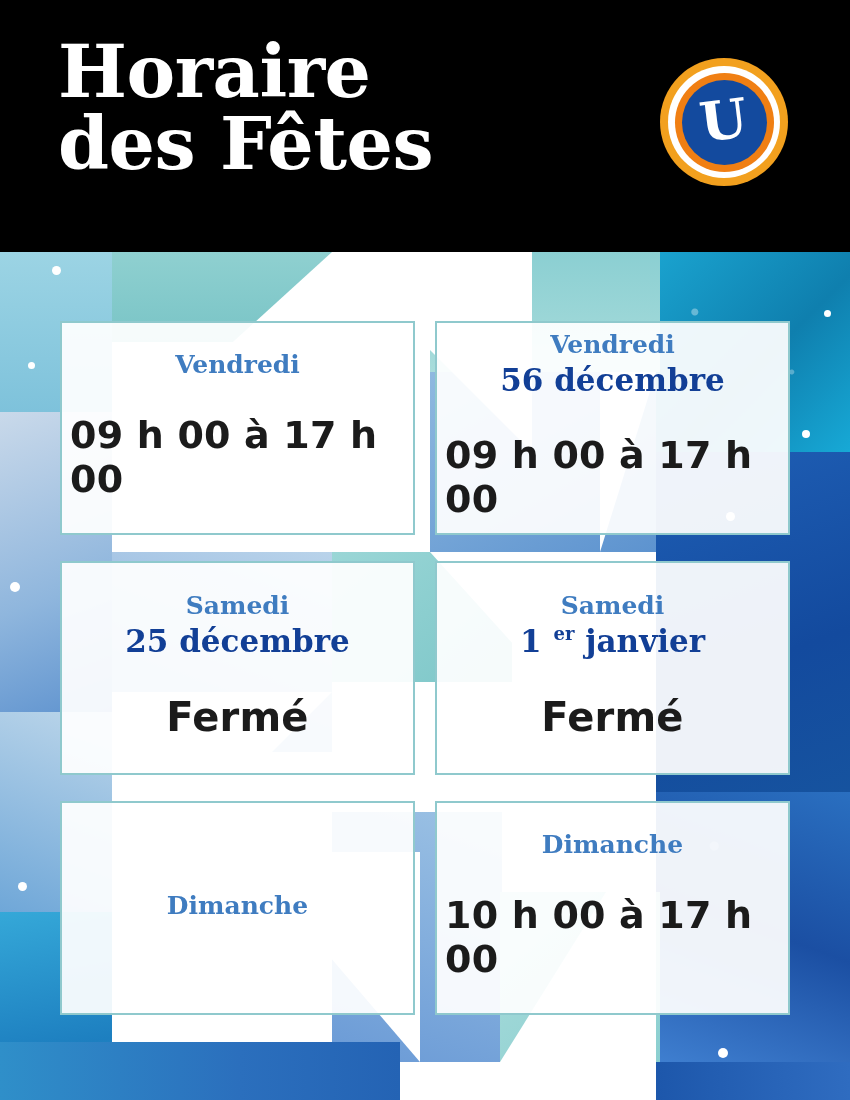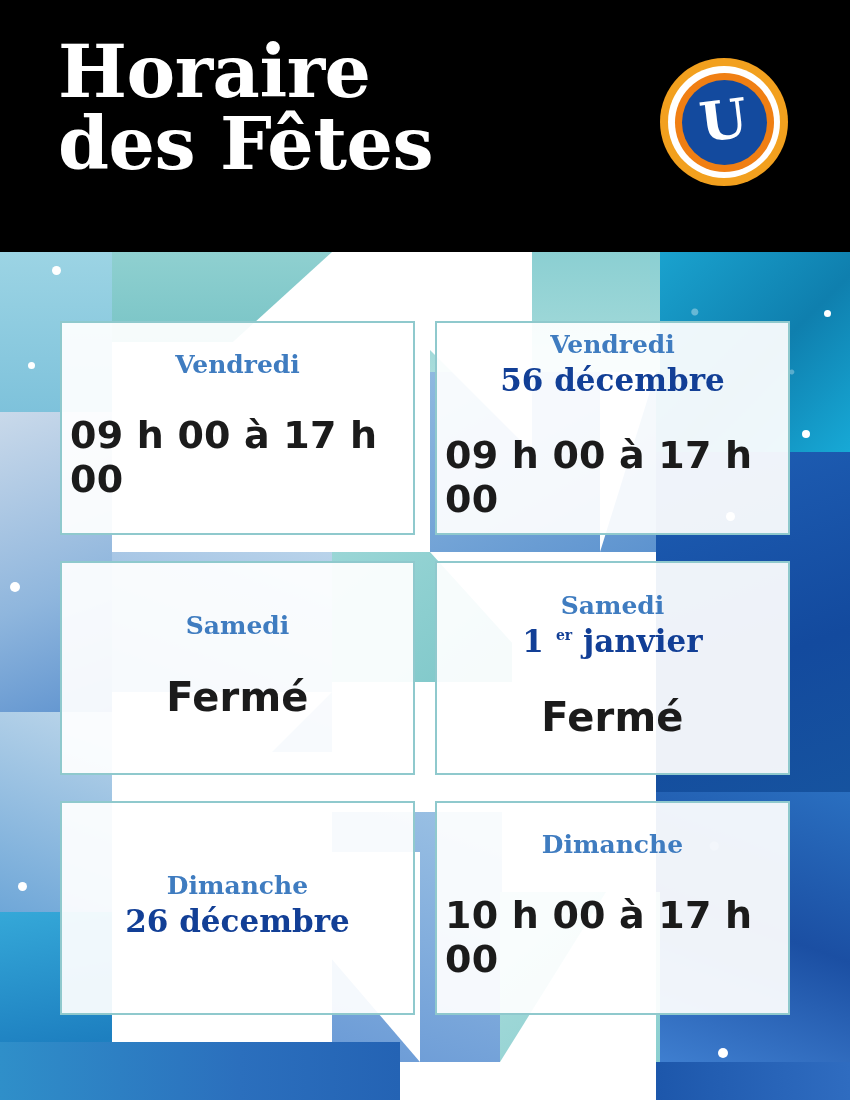--- a/index.html
+++ b/index.html
@@ -218,21 +218,21 @@
   }
   .card-date {
     font-family: "DejaVu Serif", "Liberation Serif", serif;
     font-weight: bold;
     font-size: 31px;
     color: #123f96;
     line-height: 1.2;
     margin-top: 2px;
   }
   .card-date sup {
-    font-size: 14px;
+    font-size: 18px;
     vertical-align: super;
     line-height: 0;
     margin-left: 12px;
   }
   .card-hours {
     font-family: "DejaVu Sans", "Liberation Sans", sans-serif;
     font-weight: bold;
     font-size: 38px;
     color: #1b1b1b;
     letter-spacing: 0.2px;
@@ -304,32 +304,32 @@
     </div>
 
     <div class="card">
       <div class="card-day">Vendredi</div>
       <div class="card-date">56 décembre</div>
       <div class="card-hours">09 h 00 à 17 h 00</div>
     </div>
 
     <div class="card">
       <div class="card-day">Samedi</div>
+      <div class="card-date">25 décembre</div>
       <div class="card-hours closed">Fermé</div>
     </div>
 
     <div class="card">
       <div class="card-day">Samedi</div>
       <div class="card-date"><span>1</span><sup>er</sup><span> janvier</span></div>
       <div class="card-hours closed">Fermé</div>
     </div>
 
     <div class="card">
       <div class="card-day">Dimanche</div>
-      <div class="card-date">26 décembre</div>
     </div>
 
     <div class="card">
       <div class="card-day">Dimanche</div>
       <div class="card-hours">10 h 00 à 17 h 00</div>
     </div>
 
   </div>
 </div>
 

